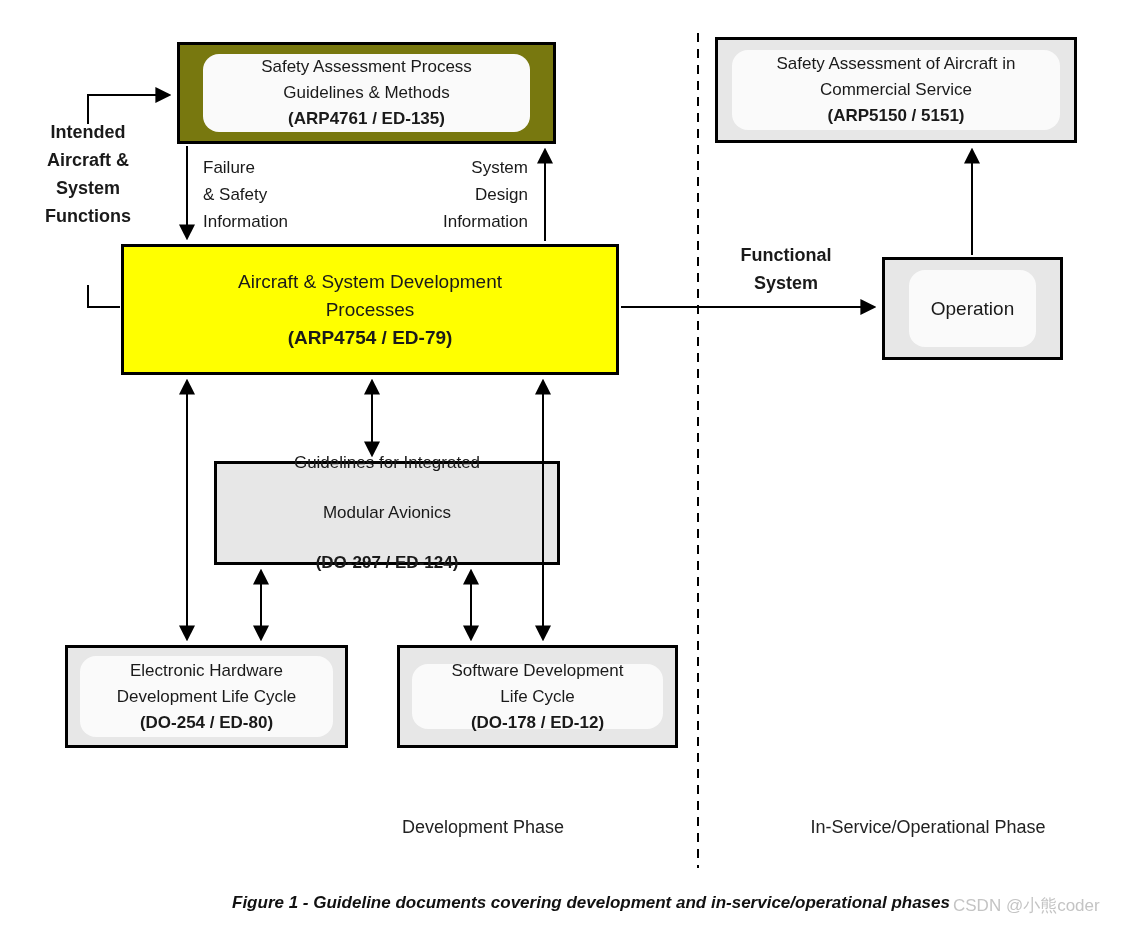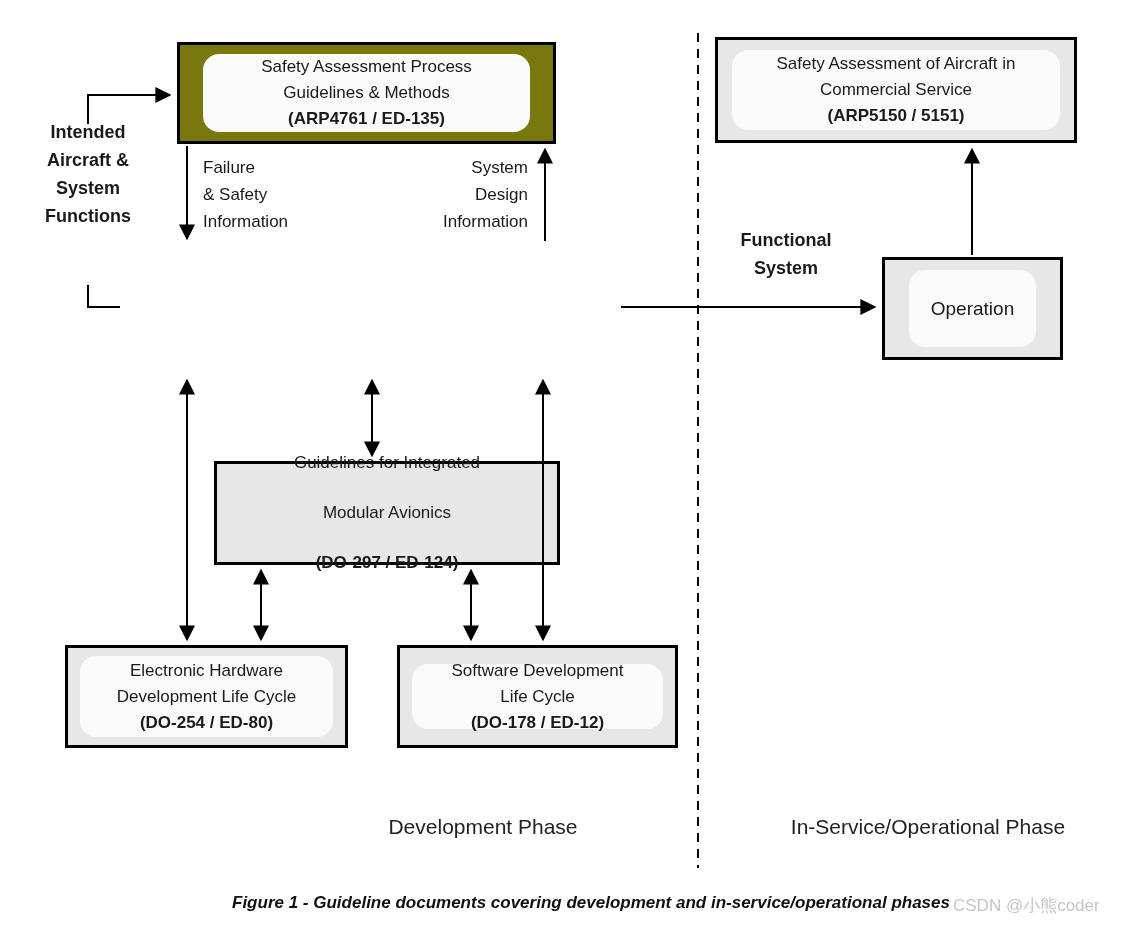--- a/index.html
+++ b/index.html
@@ -21,21 +21,21 @@
   }
   .box.flat{display:flex; flex-direction:column; justify-content:center; align-items:center; text-align:center;}
   .bline{font-size:17px; line-height:26px; white-space:nowrap;}
   .bline.big{font-size:19px; line-height:28px;}
   .code{font-weight:bold;}
   .olive{background:var(--c-olive); padding:9px 23px;}
   .grayframe{background:var(--c-gray);}
   .yellow{background:var(--c-yellow); display:flex; flex-direction:column; justify-content:center; align-items:center; text-align:center;}
   .lbl{position:absolute; font-size:17px; line-height:27px;}
   .lbl.bold{font-weight:bold; font-size:18px; line-height:28px;}
-  .phase{position:absolute; font-size:21px; line-height:24px; text-align:center; color:#222;}
+  .phase{position:absolute; font-size:18px; line-height:24px; text-align:center; color:#222;}
   #caption{
     position:absolute; left:61px; top:893px; width:1060px; text-align:center;
     font-size:17px; font-weight:bold; font-style:italic; z-index:3; color:#111;
   }
   #watermark{
     position:absolute; left:953px; top:894px; font-size:17px;
     color:var(--c-watermark); z-index:2; white-space:nowrap;
   }
   svg#wires{position:absolute; left:0; top:0; z-index:4; pointer-events:none;}
 </style>
@@ -53,20 +53,25 @@
   </div>
 
   <div class="box grayframe" style="left:715px; top:37px; width:362px; height:106px; padding:10px 14px;">
     <div class="inner">
       <span class="bline">Safety Assessment of Aircraft in</span>
       <span class="bline">Commercial Service</span>
       <span class="bline code">(ARP5150 / 5151)</span>
     </div>
   </div>
 
+  <div class="box yellow" style="left:121px; top:244px; width:498px; height:131px;">
+    <span class="bline big">Aircraft &amp; System Development</span>
+    <span class="bline big">Processes</span>
+    <span class="bline big code">(ARP4754 / ED-79)</span>
+  </div>
 
   <div class="box grayframe" style="left:882px; top:257px; width:181px; height:103px; padding:10px 24px;">
     <div class="inner">
       <span class="bline big">Operation</span>
     </div>
   </div>
 
   <div class="box grayframe flat" style="left:214px; top:461px; width:346px; height:104px;gap:24px;">
     <span class="bline">Guidelines for Integrated</span>
     <span class="bline">Modular Avionics</span>
@@ -101,21 +106,21 @@
     <div>&amp; Safety</div>
     <div>Information</div>
   </div>
 
   <div class="lbl" style="left:380px; top:154px; width:148px; text-align:right;">
     <div>System</div>
     <div>Design</div>
     <div>Information</div>
   </div>
 
-  <div class="lbl bold" style="left:706px; top:226px; width:160px; text-align:center;">
+  <div class="lbl bold" style="left:706px; top:241px; width:160px; text-align:center;">
     <div>Functional</div>
     <div>System</div>
   </div>
 
   <div class="phase" style="left:333px; top:815px; width:300px;">Development Phase</div>
   <div class="phase" style="left:778px; top:815px; width:300px;">In-Service/Operational Phase</div>
 
   <div id="watermark">CSDN @小熊coder</div>
   <div id="caption">Figure 1 - Guideline documents covering development and in-service/operational phases</div>
 

